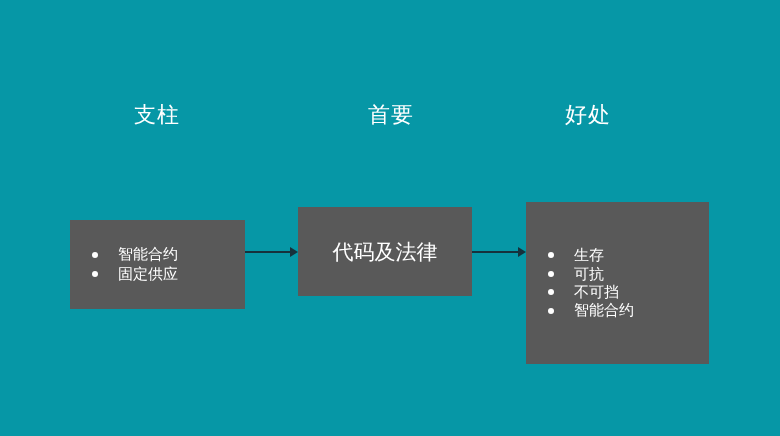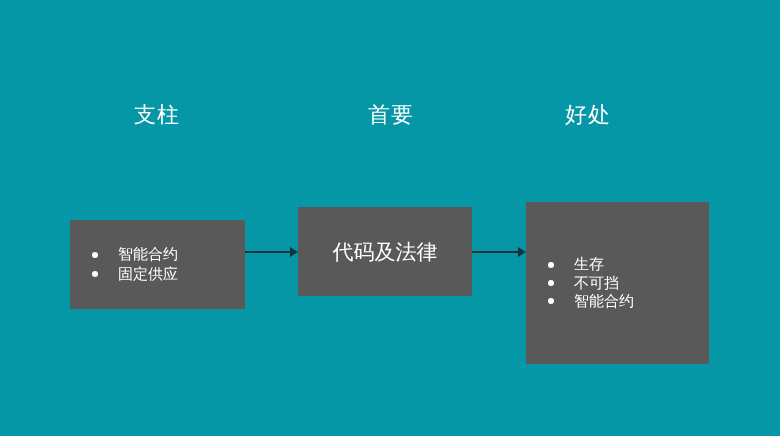--- a/index.html
+++ b/index.html
@@ -125,18 +125,19 @@
   </div>
 
   <div class="arrow" id="arrow-2">
     <div class="shaft"></div>
     <div class="head"></div>
   </div>
 
   <div class="box" id="benefits-box">
     <ul class="bullet-list">
       <li>生存</li>
+      <li>可抗</li>
       <li>不可挡</li>
       <li>智能合约</li>
     </ul>
   </div>
 
 </div>
 
 </body></html>

